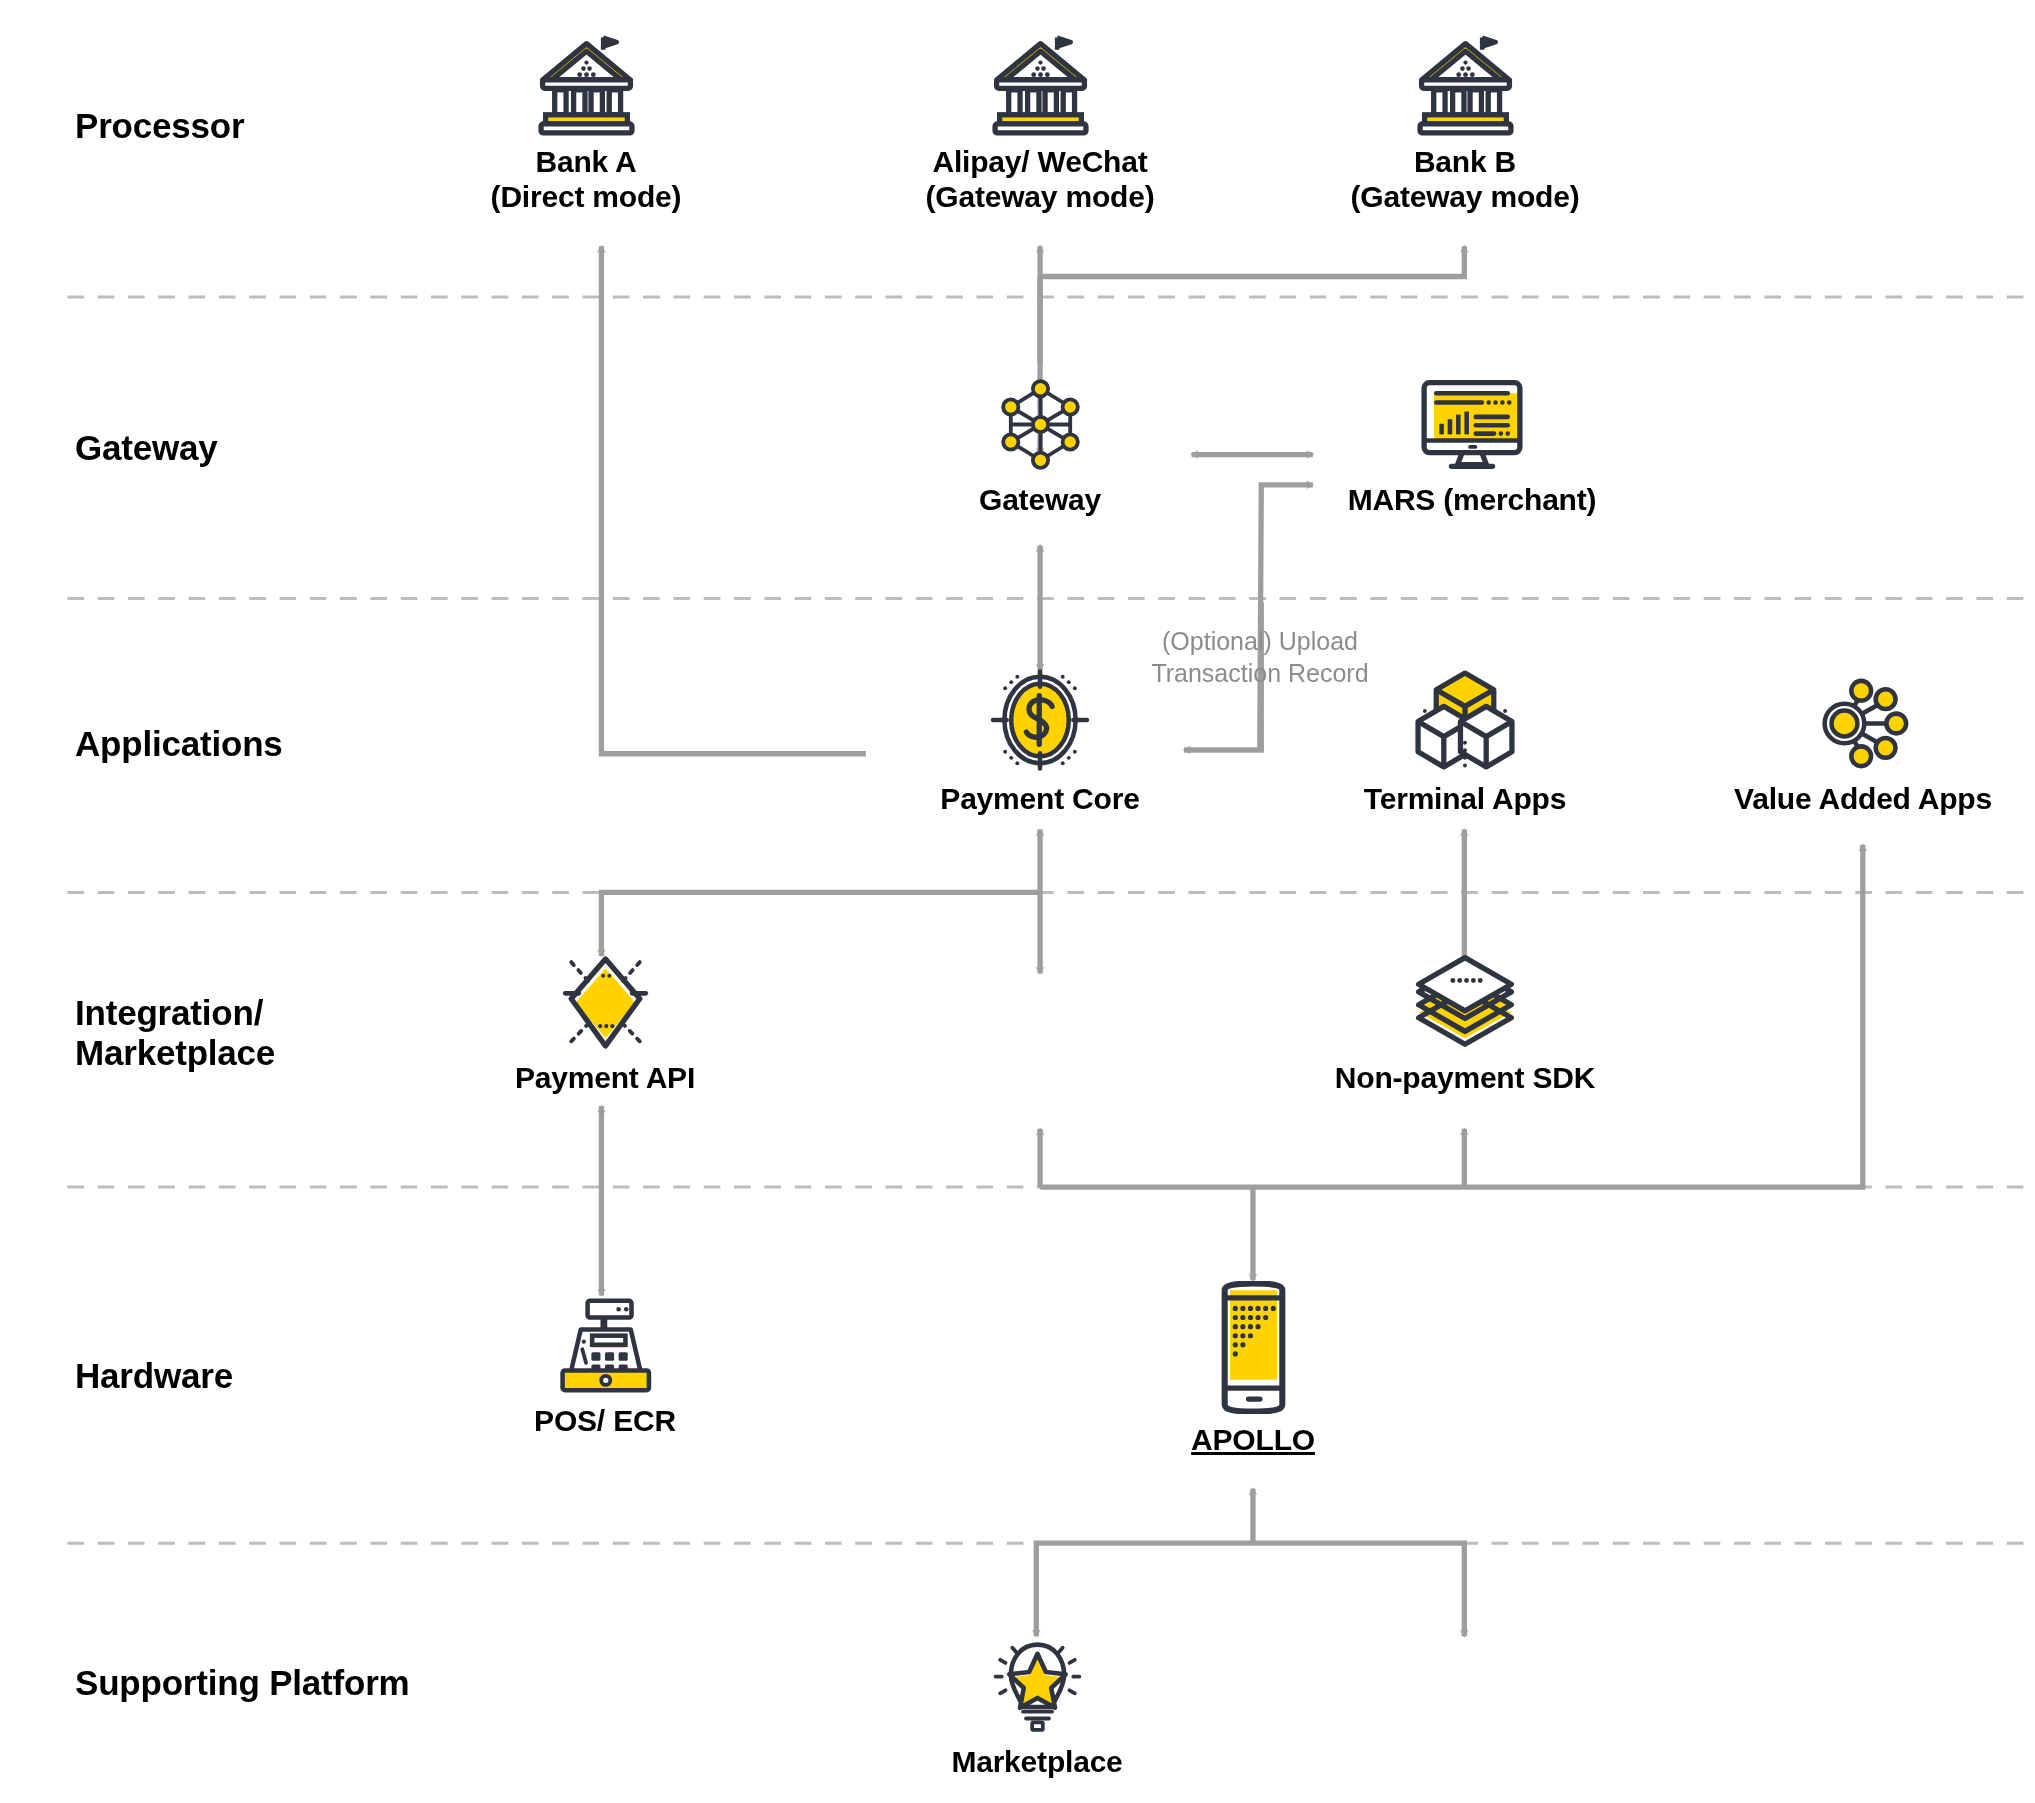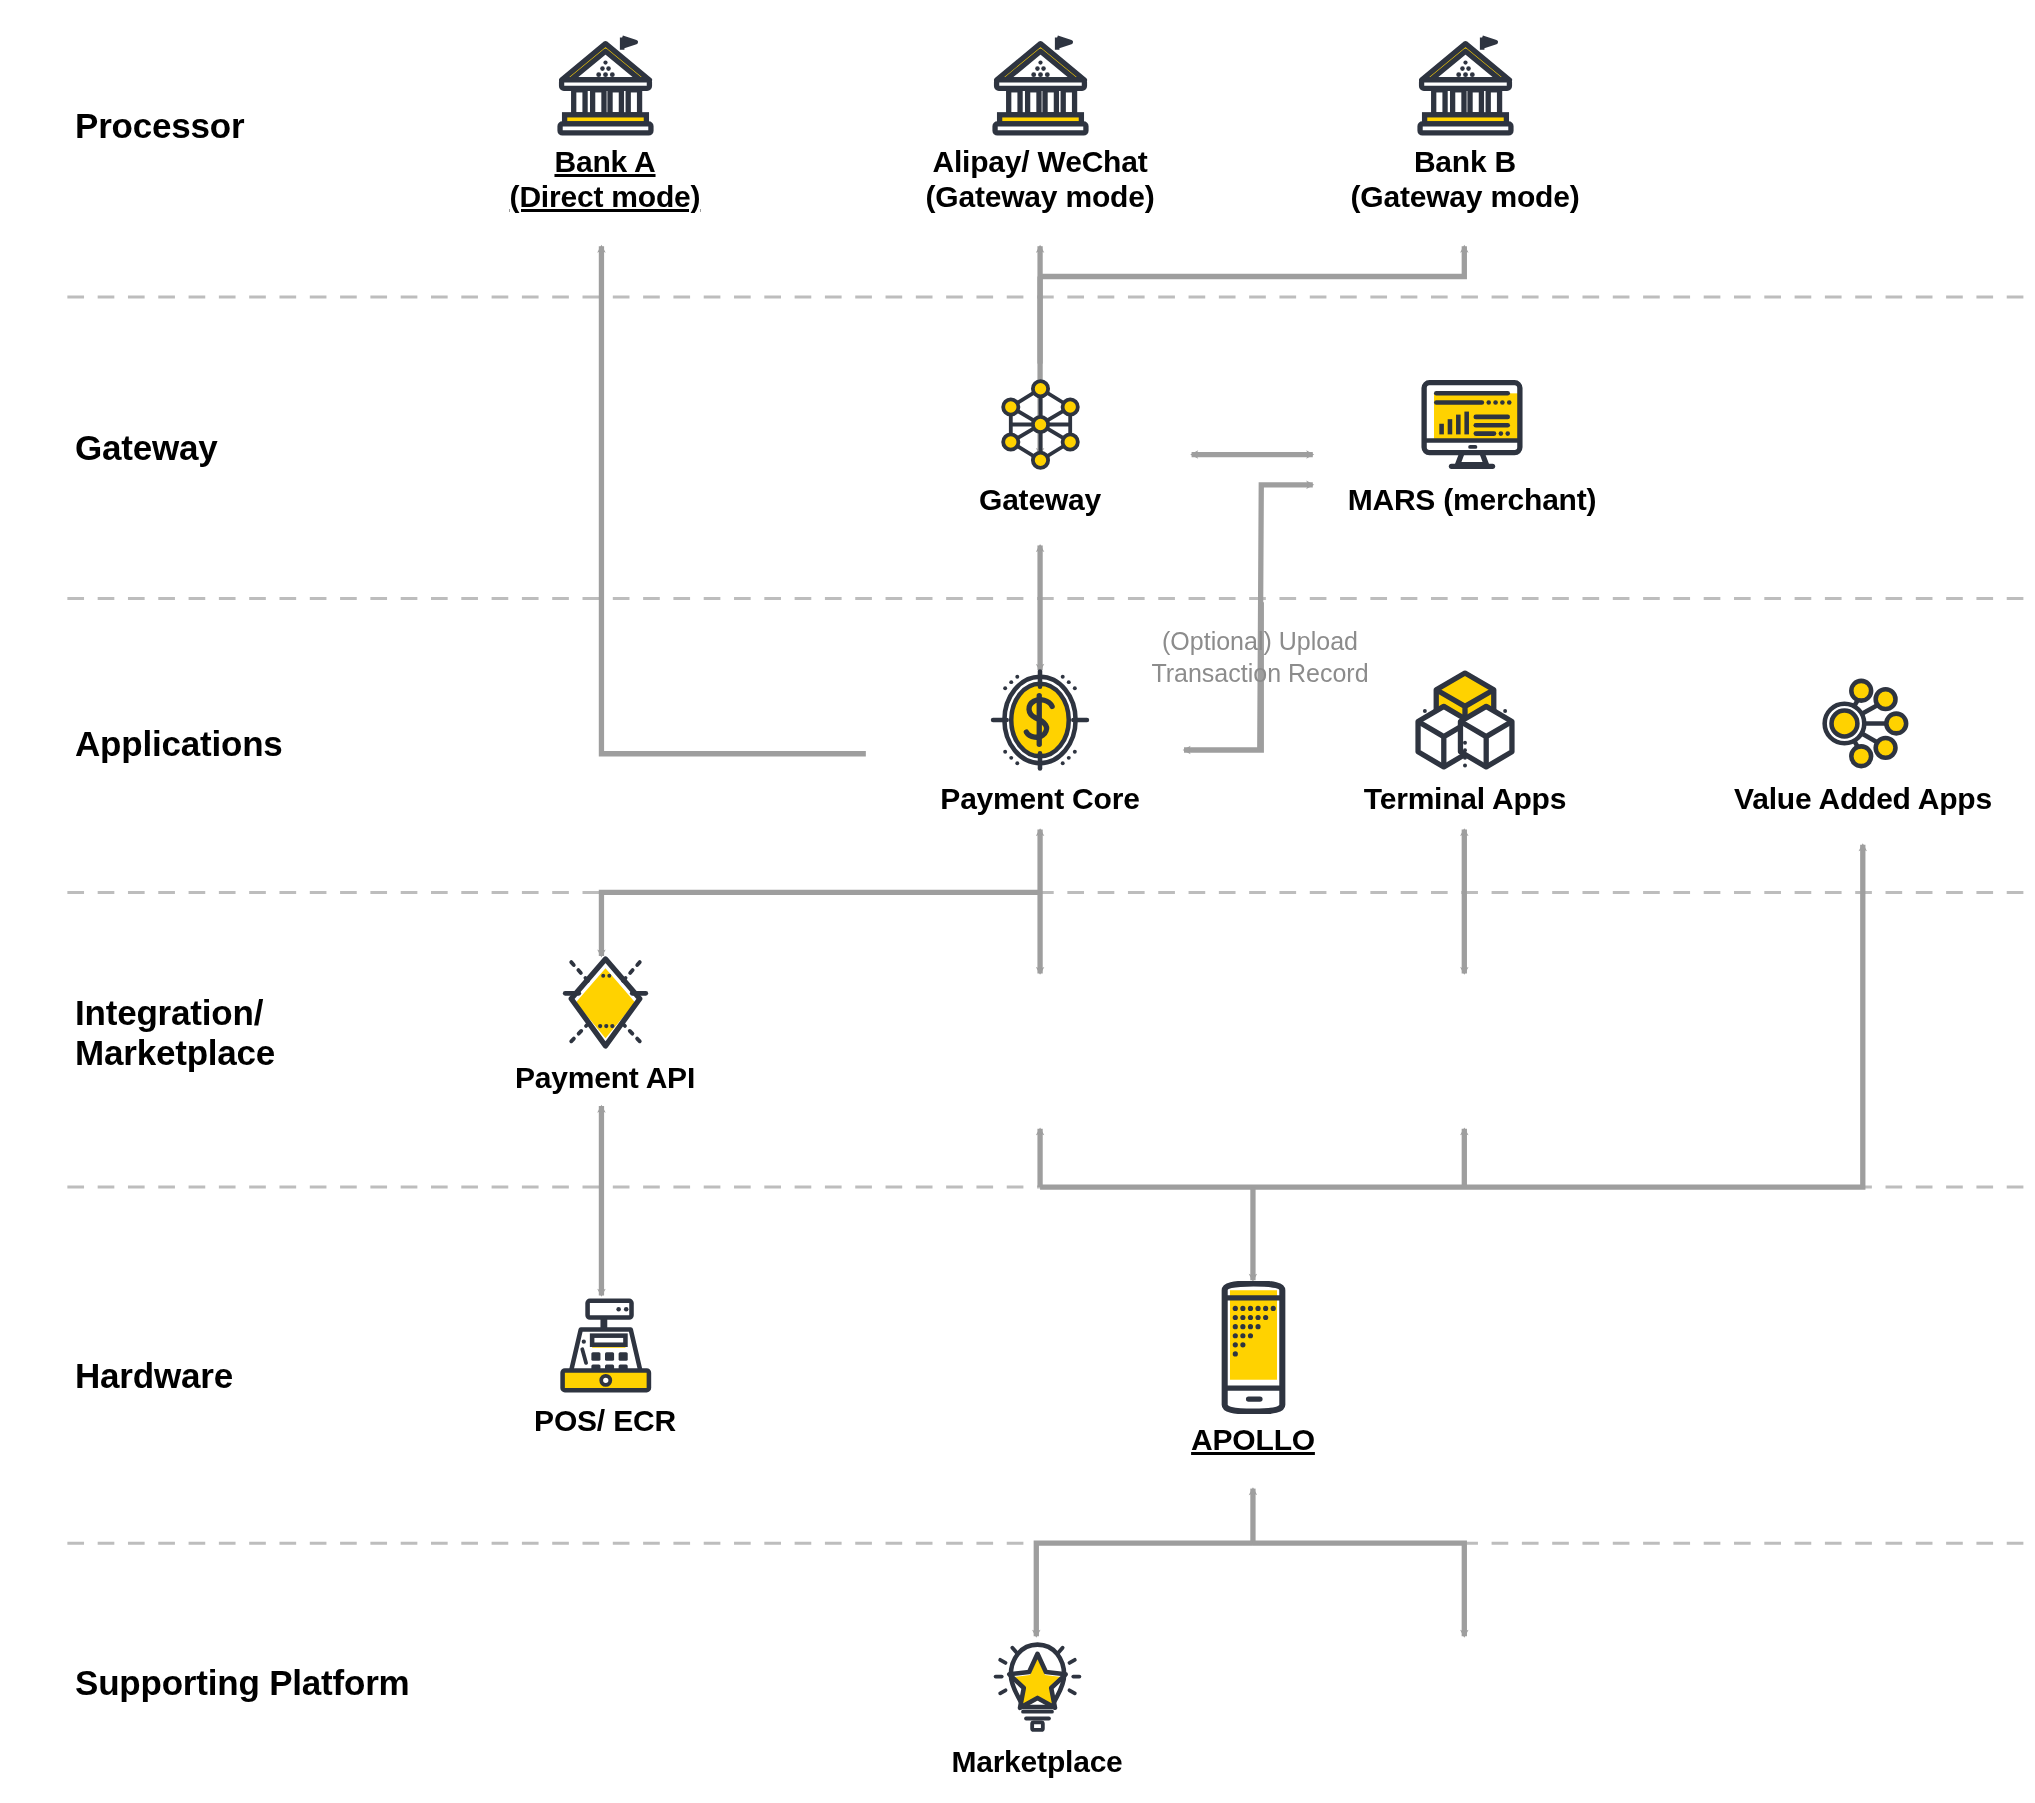--- a/index.html
+++ b/index.html
@@ -94,21 +94,21 @@
   </svg>
 
   <div class="row-label" style="left:35px;top:106px;">Processor</div>
   <div class="row-label" style="left:35px;top:428px;">Gateway</div>
   <div class="row-label" style="left:35px;top:724px;">Applications</div>
   <div class="row-label" style="left:35px;top:993px;">Integration/
 Marketplace</div>
   <div class="row-label" style="left:35px;top:1356px;">Hardware</div>
   <div class="row-label" style="left:35px;top:1663px;">Supporting Platform</div>
 
-  <div class="node" style="left:421px;top:30px;width:288px;text-decoration:underline;">
+  <div class="node" style="left:402px;top:30px;width:288px;">
     <span class="icon">
       <svg width="97" height="106" viewBox="0 0 128 140">
         <path d="M86,10 L86,26 M86,10 L104,16 L86,22" fill="#2E3440" stroke="#2E3440" stroke-width="6" stroke-linejoin="round"></path>
         <path d="M64,18 L122,66 L6,66 Z" fill="#FFD200"></path>
         <path d="M64,28 L110,66 L18,66 Z" fill="#fff" stroke="#2E3440" stroke-width="7" stroke-linejoin="round"></path>
         <path d="M64,18 L122,66 L6,66 Z" fill="none" stroke="#2E3440" stroke-width="7" stroke-linejoin="round"></path>
         <g fill="#2E3440">
             <circle cx="55" cy="59" r="3.2"></circle>
             <circle cx="64" cy="59" r="3.2"></circle>
             <circle cx="73" cy="59" r="3.2"></circle>
@@ -366,20 +366,42 @@
             <circle cx="74" cy="96" r="2.8"></circle>
           <circle cx="62" cy="30" r="2.6"></circle>
             <circle cx="70" cy="30" r="2.6"></circle>
         </g>
       </svg>
     </span>
     <div class="caption">Payment API</div>
   </div>
 
 
+  <div class="node" style="left:1281px;top:953px;width:288px;">
+    <span class="icon">
+      <svg width="114" height="99" viewBox="0 0 150 130">
+        <path d="M75,44 L136,78 L75,112 L14,78 Z" fill="#FFD200"></path>
+        <path d="M75,30 L136,64 L75,98 L14,64 Z" fill="#FFD200"></path>
+        <g fill="none" stroke="#2E3440" stroke-width="7" stroke-linejoin="round">
+          <path d="M75,50 L136,85 L75,120 L14,85 Z"></path>
+          <path d="M75,33 L136,68 L75,103 L14,68 Z"></path>
+          <path d="M75,16 L136,51 L75,86 L14,51 Z"></path>
+        </g>
+        <path d="M75,6 L136,41 L75,76 L14,41 Z" fill="#fff" stroke="#2E3440" stroke-width="7" stroke-linejoin="round"></path>
+        <g fill="#2E3440">
+          <circle cx="59" cy="36" r="3.2"></circle>
+            <circle cx="68" cy="36" r="3.2"></circle>
+            <circle cx="77" cy="36" r="3.2"></circle>
+          <circle cx="86" cy="36" r="3.2"></circle>
+            <circle cx="95" cy="36" r="3.2"></circle>
+        </g>
+      </svg>
+    </span>
+    <div class="caption">Non-payment SDK</div>
+  </div>
 
   <div class="node" style="left:436px;top:1296px;width:258px;">
     <span class="icon">
       <svg width="106" height="99" viewBox="0 0 140 130">
         <rect x="50" y="12" width="52" height="18" fill="#FFD200"></rect>
         <rect x="47" y="6" width="58" height="22" rx="3" fill="#fff" stroke="#2E3440" stroke-width="6"></rect>
         <g fill="#2E3440">
             <circle cx="88" cy="17" r="3"></circle>
             <circle cx="98" cy="17" r="3"></circle>
           </g>

